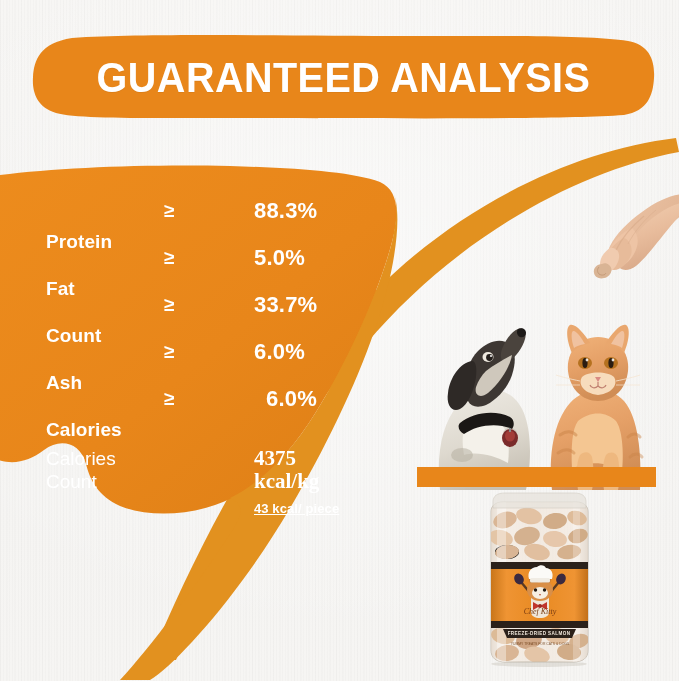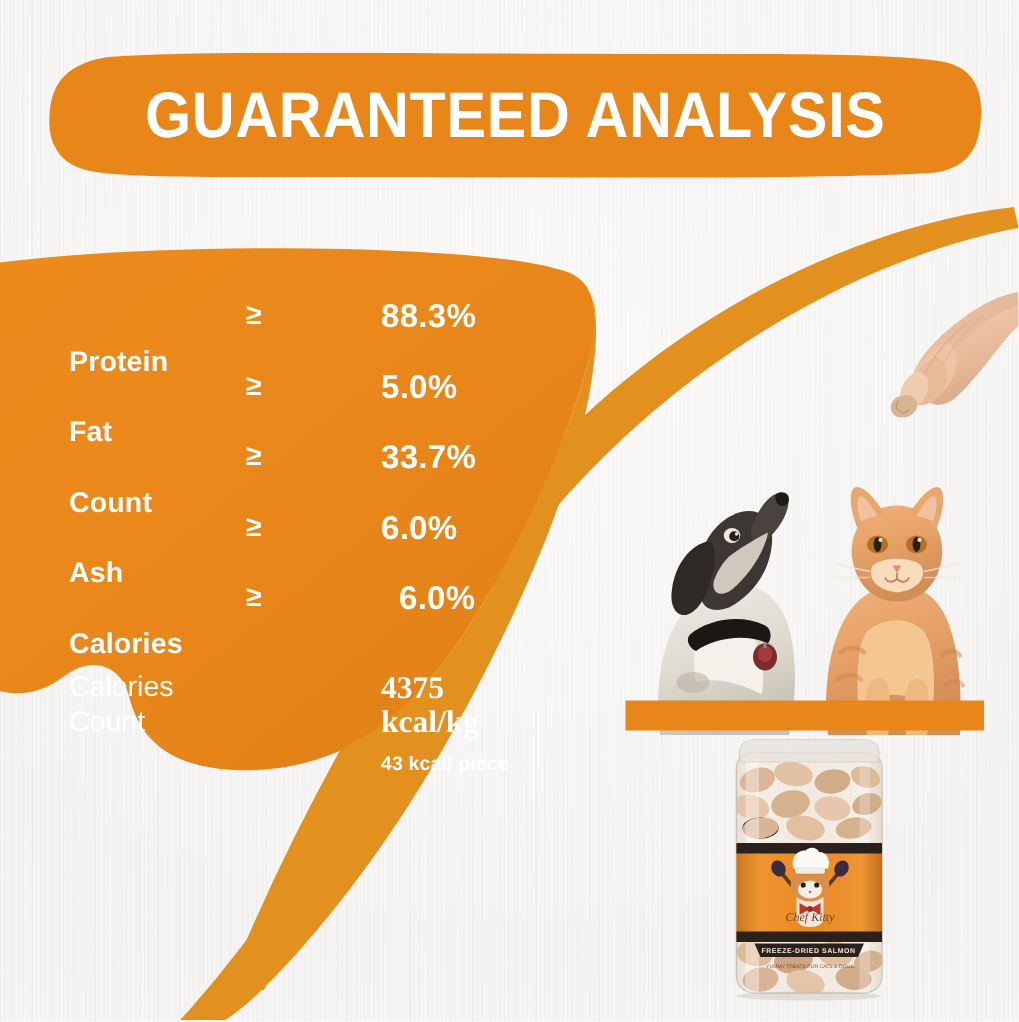--- a/index.html
+++ b/index.html
@@ -150,20 +150,21 @@
     line-height: 23px;
     white-space: pre-line;
     font-family: Liberation Serif, serif;
   }
   .cal-sub {
     position: absolute;
     left: 208px; top: 54px;
     font-size: 13px;
     font-weight: 700;
     letter-spacing: 0.1px;
+    text-decoration: underline;
   }
 
   
   .hand {
     position: absolute;
     left: 566px;
     top: 192px;
     width: 120px;
     height: 95px;
   }

